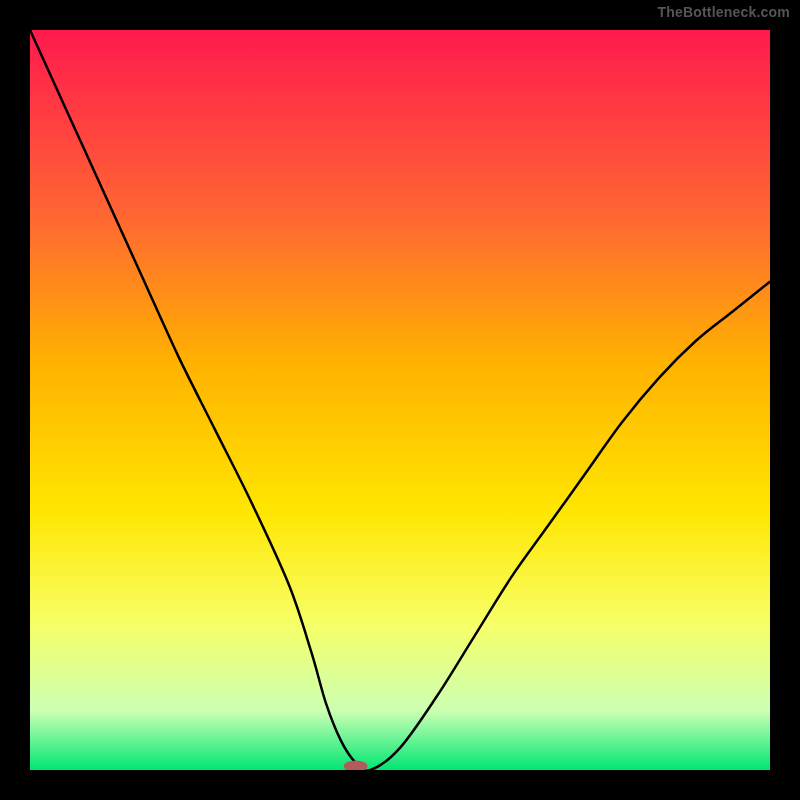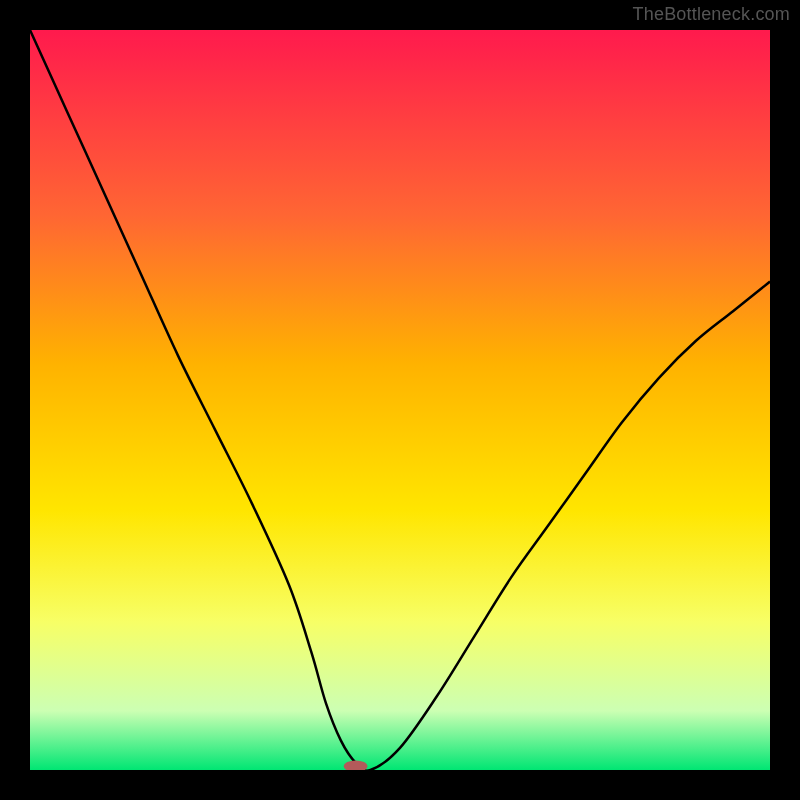--- a/index.html
+++ b/index.html
@@ -15,22 +15,22 @@
     position: relative;
     width: 800px;
     height: 800px;
     background: #000;
   }
   .watermark {
     position: absolute;
     top: 4px;
     right: 10px;
     color: #555;
-    font-size: 18px;
-    font-weight: 400;
+    font-size: 14px;
+    font-weight: 700;
     letter-spacing: 0.2px;
     z-index: 10;
   }
   .plot-area {
     position: absolute;
     left: 30px;
     top: 30px;
     width: 740px;
     height: 740px;
   }

